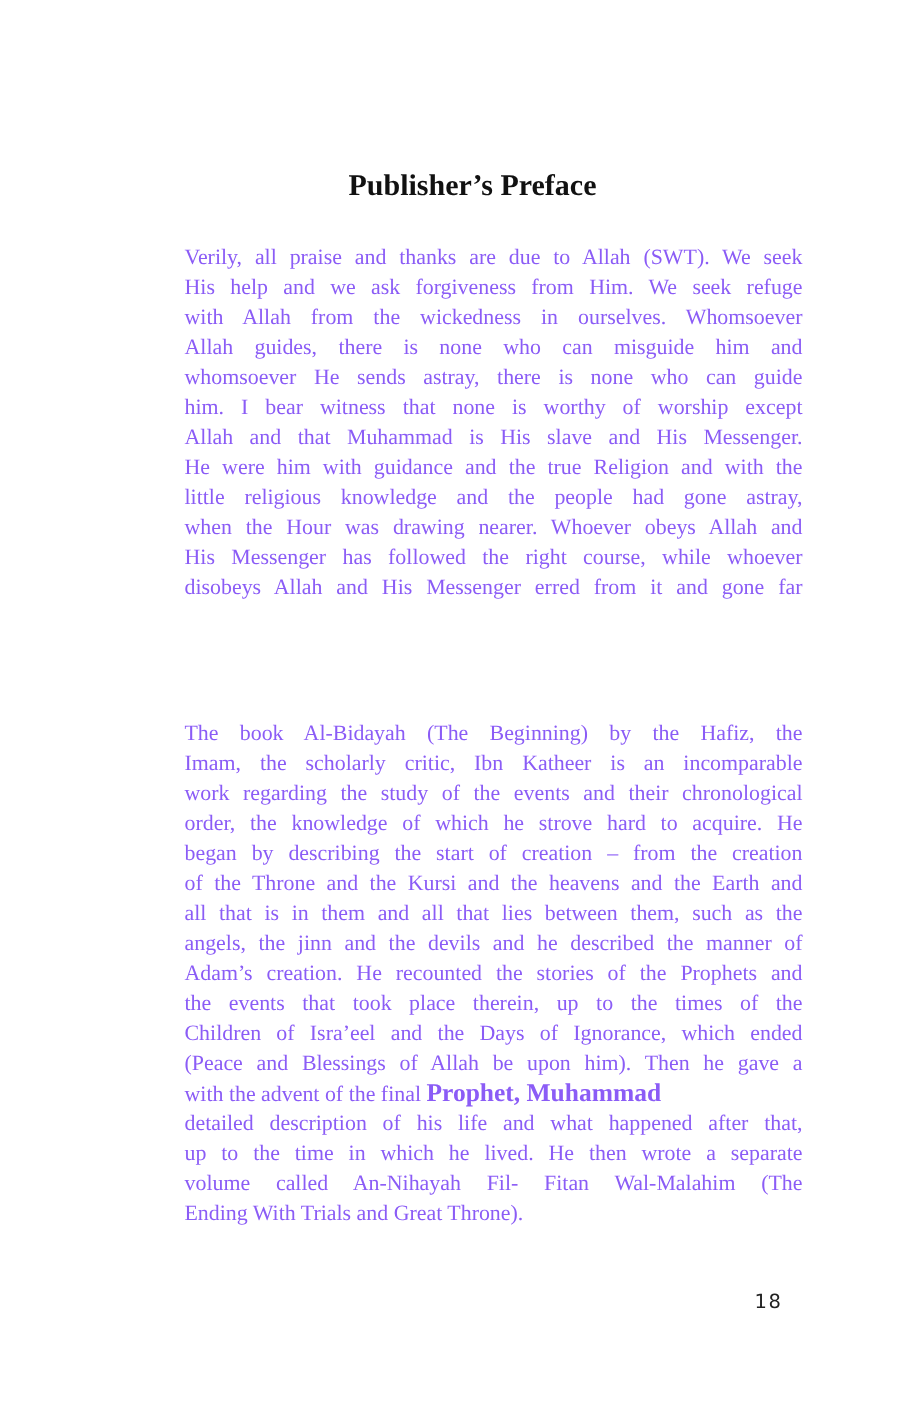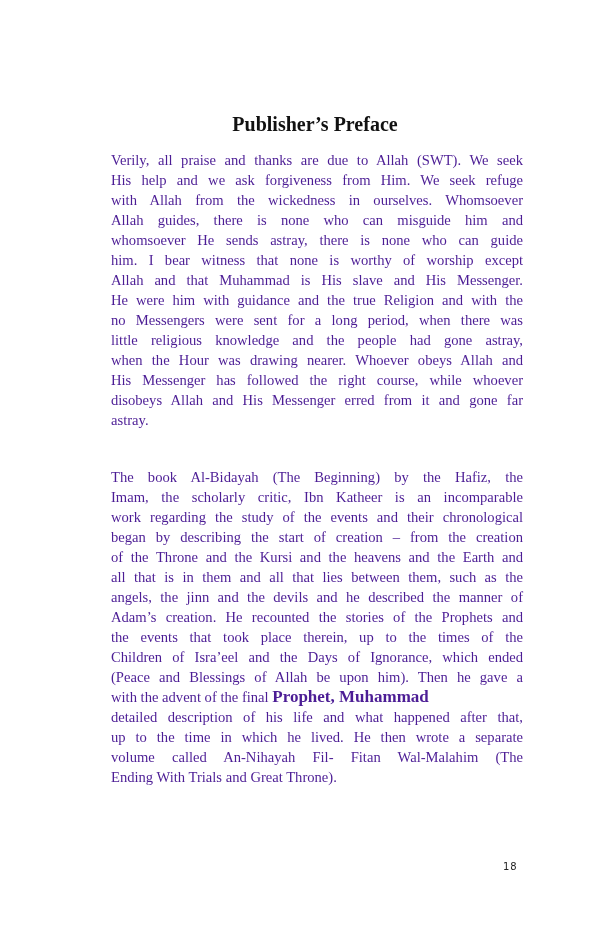--- a/index.html
+++ b/index.html
@@ -34,22 +34,22 @@
       color: #111111;
       margin: 0;
     }
     .body-text {
       position: absolute;
       left: 111px;
       width: 412px;
       font-size: 14.6px;
       line-height: 20px;
       text-align: justify;
-      margin: 0;
-      color: #4c1d95;
+      margin: 12px;
+      color: #8b5cf6;
     }
     .line {
       display: block;
       height: 20px;
       white-space: nowrap;
       text-align: justify;
       text-align-last: justify;
       overflow: visible;
     }
     .line.last {
@@ -59,51 +59,50 @@
     .p2 { top: 467px; }
     .emph {
       font-weight: bold;
       font-size: 17px;
     }
     .page-number {
       position: absolute;
       top: 861px;
       left: 503px;
       font-family: "DejaVu Sans", sans-serif;
-      font-size: 10px;
+      font-size: 13px;
       color: #222222;
       letter-spacing: 1px;
     }
   </style>
 </head>
 <body>
 
 <div class="page">
   <h1 class="title">Publisher’s Preface</h1>
 
   <div class="body-text p1" id="para1">
       <span class="line">Verily, all praise and thanks are due to Allah (SWT). We seek</span>
       <span class="line">His help and we ask forgiveness from Him. We seek refuge</span>
       <span class="line">with Allah from the wickedness in ourselves. Whomsoever</span>
       <span class="line">Allah guides, there is none who can misguide him and</span>
       <span class="line">whomsoever He sends astray, there is none who can guide</span>
       <span class="line">him. I bear witness that none is worthy of worship except</span>
       <span class="line">Allah and that Muhammad is His slave and His Messenger.</span>
       <span class="line">He were him with guidance and the true Religion and with the</span>
-      <span class="line">no Messengers were sent for a long period, when there was</span>
       <span class="line">little religious knowledge and the people had gone astray,</span>
       <span class="line">when the Hour was drawing nearer. Whoever obeys Allah and</span>
       <span class="line">His Messenger has followed the right course, while whoever</span>
       <span class="line">disobeys Allah and His Messenger erred from it and gone far</span>
-      <span class="line last">astray.</span>
     </div>
   <div class="body-text p2" id="para2">
       <span class="line">The book Al-Bidayah (The Beginning) by the Hafiz, the</span>
       <span class="line">Imam, the scholarly critic, Ibn Katheer is an incomparable</span>
       <span class="line">work regarding the study of the events and their chronological</span>
+      <span class="line">order, the knowledge of which he strove hard to acquire. He</span>
       <span class="line">began by describing the start of creation – from the creation</span>
       <span class="line">of the Throne and the Kursi and the heavens and the Earth and</span>
       <span class="line">all that is in them and all that lies between them, such as the</span>
       <span class="line">angels, the jinn and the devils and he described the manner of</span>
       <span class="line">Adam’s creation. He recounted the stories of the Prophets and</span>
       <span class="line">the events that took place therein, up to the times of the</span>
       <span class="line">Children of Isra’eel and the Days of Ignorance, which ended</span>
       <span class="line">(Peace and Blessings of Allah be upon him). Then he gave a</span>
       <span class="line last">with the advent of the final <span class="emph">Prophet, Muhammad</span></span>
       <span class="line">detailed description of his life and what happened after that,</span>

